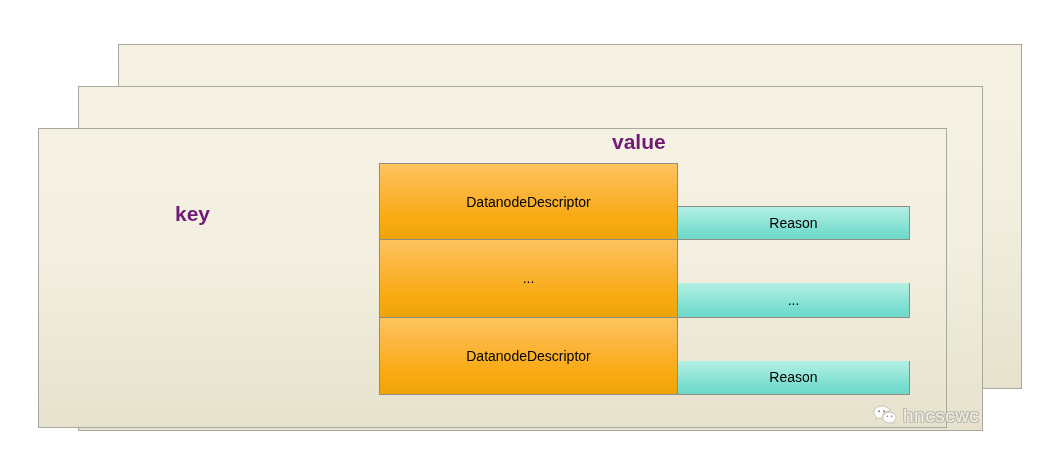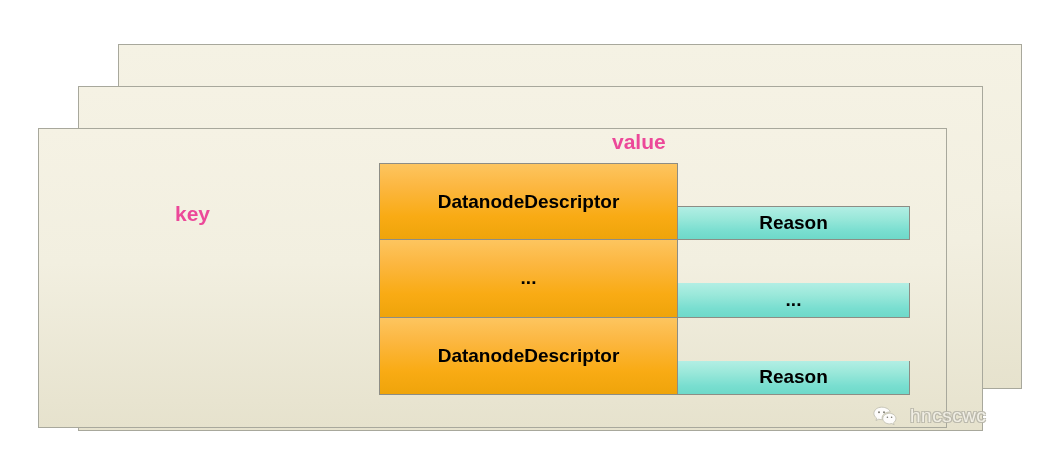--- a/index.html
+++ b/index.html
@@ -43,21 +43,21 @@
   .card-front {
     left: 38px;
     top: 128px;
     width: 909px;
     height: 300px;
   }
 
   
   .red-label {
     position: absolute;
-    color: #ec4899;
+    color: #701a75;
     font-weight: bold;
     font-size: 21px;
     line-height: 1;
     white-space: nowrap;
   }
   .label-key {
     left: 175px;
     top: 203px;
   }
   .label-value {
@@ -98,22 +98,22 @@
     display: flex;
     flex: 1 1 0;
     min-height: 0;
   }
   .v-cell {
     box-sizing: border-box;
     border: 1px solid #8d8d85;
     display: flex;
     align-items: center;
     justify-content: center;
-    font-size: 19px;
-    font-weight: bold;
+    font-size: 14px;
+    font-weight: normal;
     color: #000000;
     white-space: nowrap;
   }
   .v-cell.col-node {
     width: 299px;
     background: linear-gradient(180deg, #fdc55f 0%, #fcb741 30%, #f9ab14 70%, #efa40a 100%);
   }
   .v-cell.col-reason {
     width: 232px;
     background: linear-gradient(180deg, #b2eee4 0%, #9ae8da 35%, #79ded0 75%, #6ed9c9 100%);
@@ -125,22 +125,21 @@
     border-left: none;
     margin-top: 43px;
   }
 
   
   .watermark {
     position: absolute;
     left: 873px;
     top: 405px;
     display: flex;
-    align-items: center;
-    gap: 13px;
+    gap: 6px;
     opacity: 0.92;
   }
   .wm-logo {
     width: 24px;
     height: 21px;
     display: block;
   }
   .wm-text {
     font-size: 19px;
     color: #f3f1e8;

